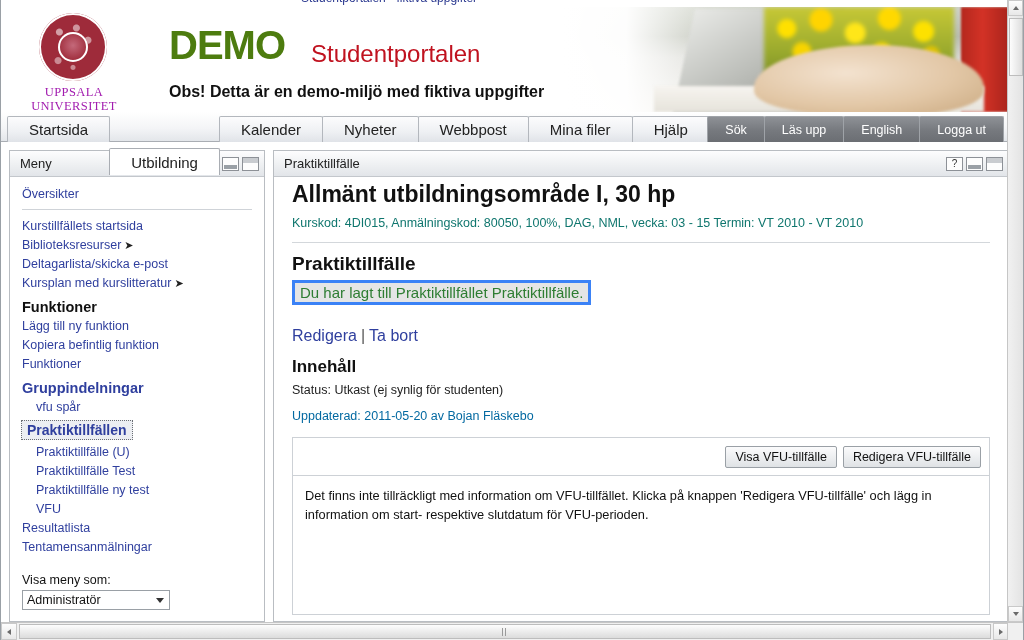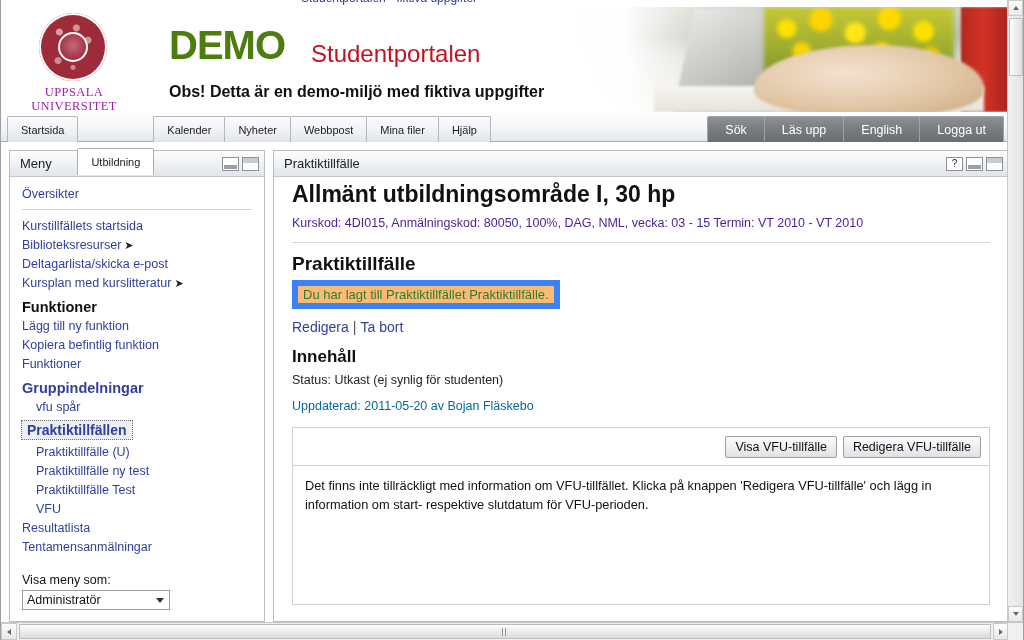--- a/index.html
+++ b/index.html
@@ -120,22 +120,22 @@
   }
 
   
   .tabbar {
     position: absolute; top: 112px; left: 0; width: 1008px; height: 30px;
     background: linear-gradient(to bottom, #ffffff 0%, #f4f5f7 55%, #e3e6ea 100%);
     border-bottom: 1px solid #a9adb3;
   }
   .tabs { position: absolute; left: 6px; top: 4px; display: flex; height: 26px; }
   .tab {
-    display: flex; align-items: center; padding: 0 13px; height: 26px;
-    font-size: 11px; color: #222; white-space: nowrap;
+    display: flex; align-items: center; padding: 0 21px; height: 26px;
+    font-size: 15px; color: #222; white-space: nowrap;
     background: linear-gradient(to bottom, #fcfcfd 0%, #eef0f3 60%, #e0e3e8 100%);
     border: 1px solid #b3b7bd; border-bottom: none; margin-right: -1px;
     border-radius: 2px 2px 0 0; cursor: default;
   }
   .tab.active {
     background: #ffffff; font-weight: normal; height: 27px;
     border-color: #a9adb3; position: relative; z-index: 3; margin-top: 32px;
   }
   .navbtns { position: absolute; right: 6px; top: 4px; display: flex; height: 26px; }
   .navbtn {
@@ -205,28 +205,28 @@
 
   
   .main {
     position: absolute; left: 272px; top: 150px; width: 736px; height: 472px;
     background: #ffffff; border: 1px solid #b9bdc2;
   }
   .main-body { padding: 2px 18px 0 18px; height: 444px; overflow: hidden; }
   .course-title {
     font-size: 23px; font-weight: bold; color: #111; margin: 2px 0 8px 0;
   }
-  .course-meta { font-size: 12.5px; color: #4c1d95; margin-bottom: 12px; }
+  .course-meta { font-size: 12.5px; color: #0f766e; margin-bottom: 12px; }
   .hr { height: 1px; background: #d3d7db; margin: 0 0 10px 0; }
   .sec-h { font-size: 19px; font-weight: bold; color: #111; margin: 4px 0 5px 0; }
   .notice {
-    display: inline-block; font-size: 13px; color: #2e7d32;
-    border: 6px solid #3b82f6; padding: 1px 5px; background: #fdba74;
-  }
-  .actions { margin: 10px 0 10px 0; font-size: 14px; }
+    display: inline-block; font-size: 15px; color: #2e7d32;
+    border: 3px solid #3b82f6; padding: 1px 5px; background: #e5e5e5;
+  }
+  .actions { margin: 22px 0 10px 0; font-size: 16px; }
   .actions a { color: #2f3f9e; text-decoration: none; cursor: default; }
   .actions .sep { color: #555; margin: 0 4px; }
   .sec-h2 { font-size: 17px; font-weight: bold; color: #111; margin: 12px 0 6px 0; }
   .status-line { font-size: 12.5px; color: #222; margin-bottom: 12px; }
   .updated-line { font-size: 12.5px; color: #0369a1; margin-bottom: 14px; }
 
   .btnbar {
     border: 1px solid #cdd1d6; border-bottom: none;
     height: 38px; display: flex; align-items: center;
     justify-content: flex-end; padding: 0 8px; background: #ffffff;
@@ -377,22 +377,22 @@
       <a class="side-link">Lägg till ny funktion</a>
       <a class="side-link">Kopiera befintlig funktion</a>
       <a class="side-link">Funktioner</a>
 
       <div class="side-h blue">Gruppindelningar</div>
       <a class="side-link indent">vfu spår</a>
 
       <div class="side-sel">Praktiktillfällen</div>
 
       <a class="side-link indent">Praktiktillfälle (U)</a>
+      <a class="side-link indent">Praktiktillfälle Test</a>
       <a class="side-link indent">Praktiktillfälle ny test</a>
-      <a class="side-link indent">Praktiktillfälle Test</a>
       <a class="side-link indent">VFU</a>
       <a class="side-link">Resultatlista</a>
       <a class="side-link">Tentamensanmälningar</a>
 
       <div class="side-foot">
         <div class="side-foot-label">Visa meny som:</div>
         <div class="side-select">
           <span>Administratör</span>
           <span class="arrow"></span>
         </div>

